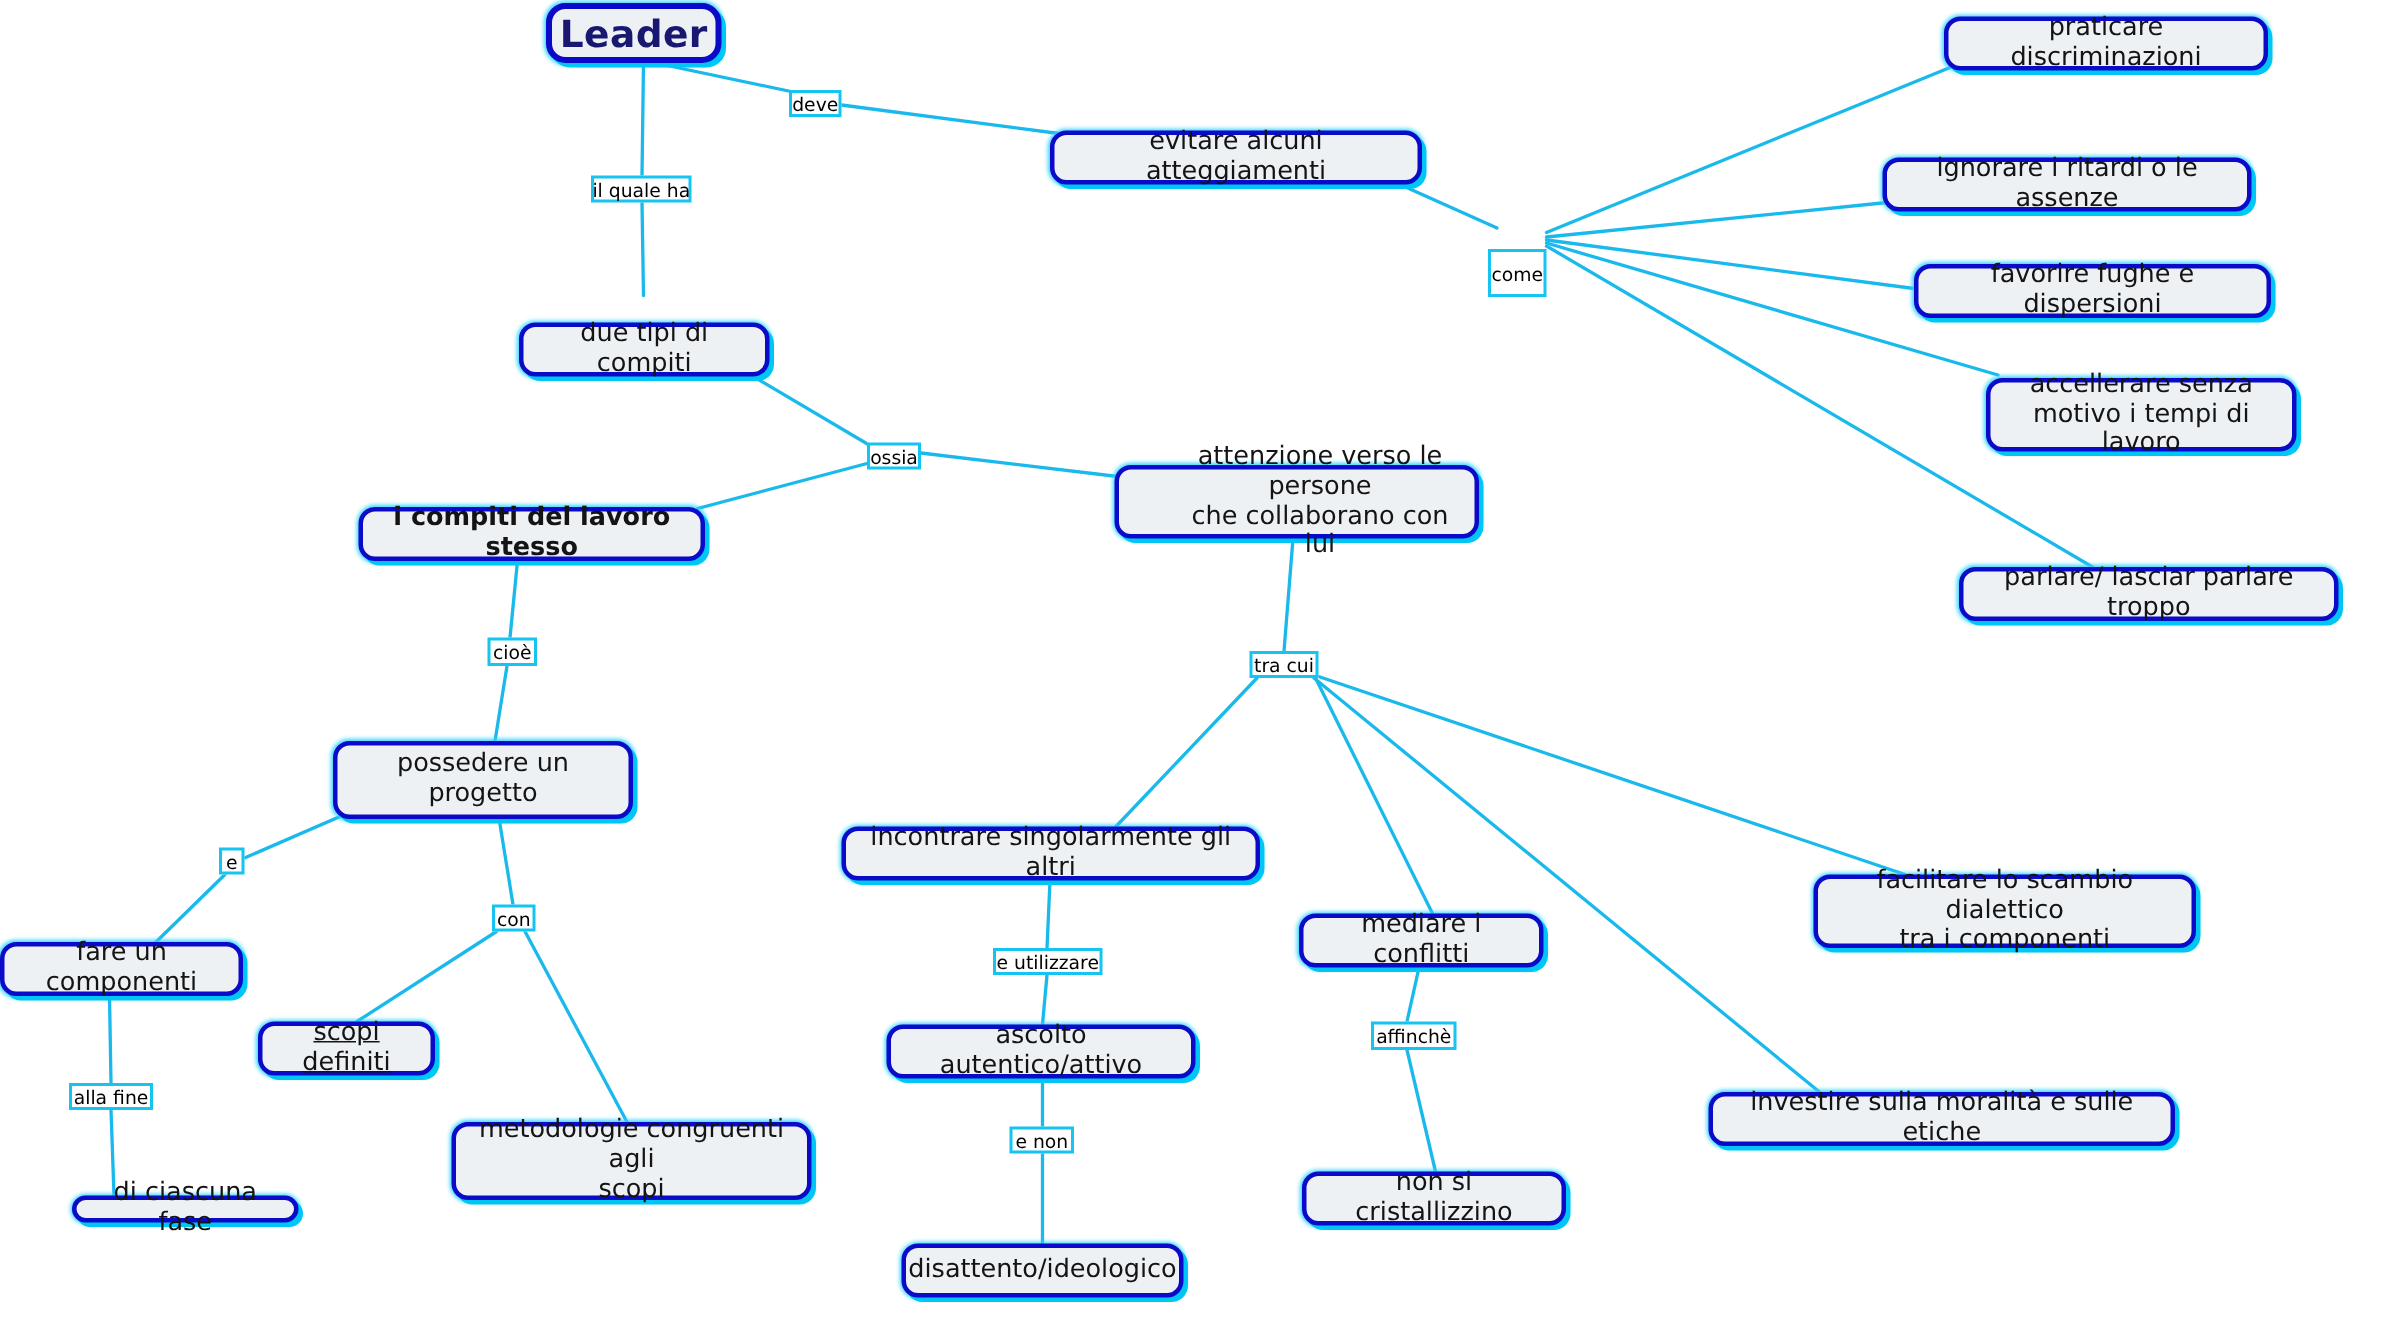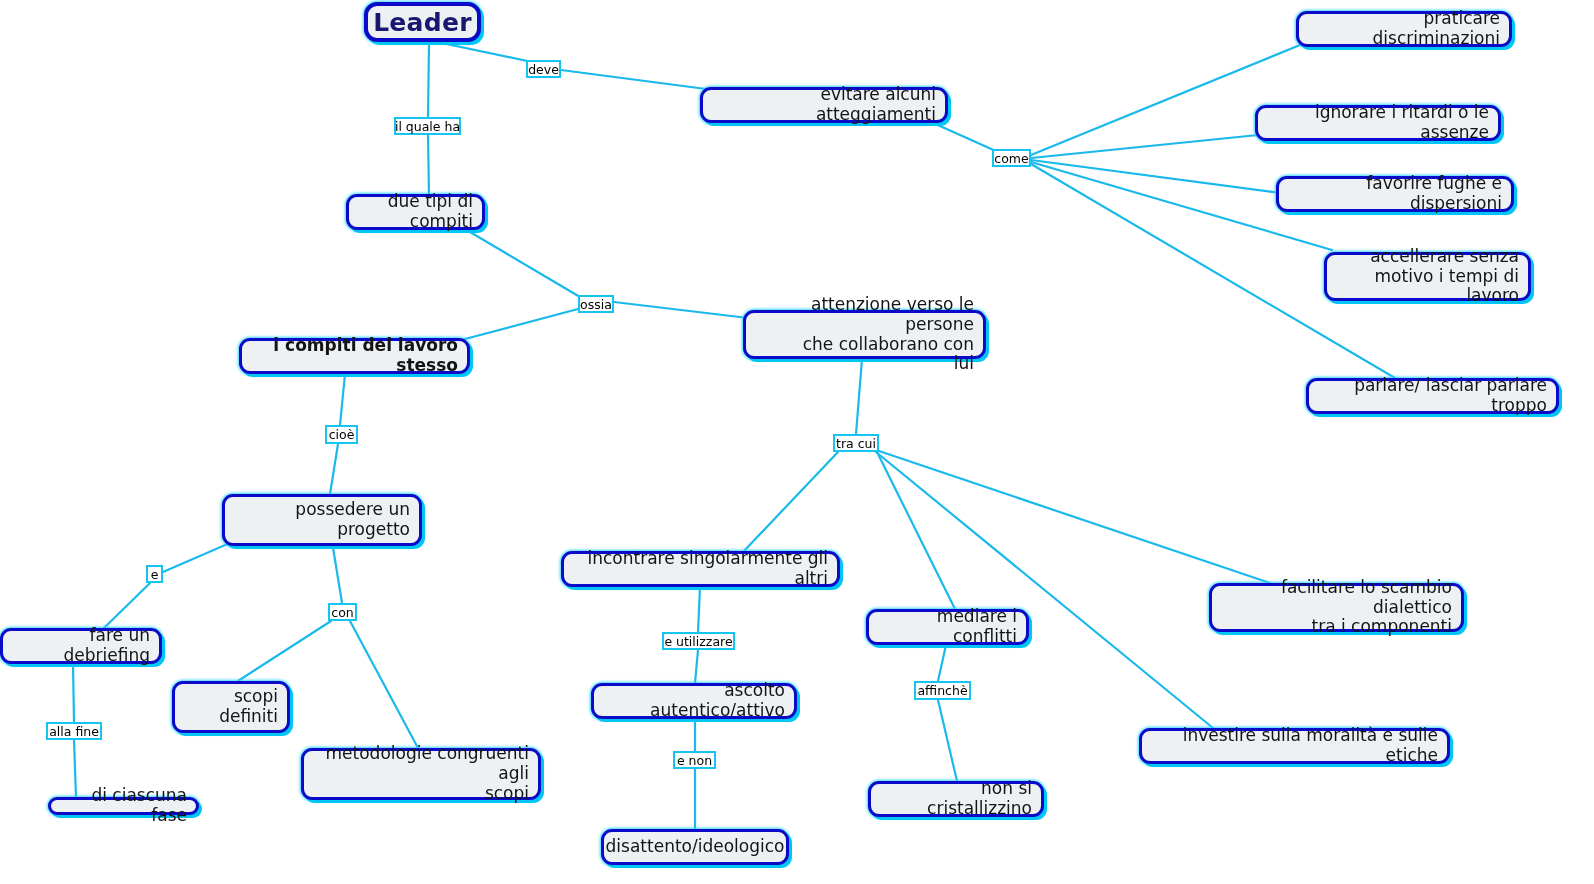--- a/index.html
+++ b/index.html
@@ -28,21 +28,21 @@
   
   .node {
     position: absolute;
     box-sizing: border-box;
     background: #eef1f4;
     border: 3px solid #0a0ac8;
     border-radius: 11px;
     color: #141414;
     font-size: 17px;
     line-height: 1.16;
-    text-align: right;
+    text-align: center;
     display: flex;
     align-items: center;
     justify-content: center;
     padding: 3px 9px;
     box-shadow: 3px 3px 0 0 #00c6f5, 0 0 3px 1px #30d4ff;
     white-space: pre-line;
     z-index: 3;
   }
   .node.root {
     font-size: 25px;
@@ -106,49 +106,49 @@
       <line x1="698" y1="650" x2="695" y2="683" stroke="#19b9ec" stroke-width="2.2" stroke-linecap="round"></line>
       <line x1="695" y1="719" x2="695" y2="751" stroke="#19b9ec" stroke-width="2.2" stroke-linecap="round"></line>
       <line x1="695" y1="769" x2="695" y2="829" stroke="#19b9ec" stroke-width="2.2" stroke-linecap="round"></line>
       <line x1="946" y1="645" x2="938" y2="681" stroke="#19b9ec" stroke-width="2.2" stroke-linecap="round"></line>
       <line x1="938" y1="700" x2="957" y2="781" stroke="#19b9ec" stroke-width="2.2" stroke-linecap="round"></line>
     </svg>
 
   <div id="node-layer">
       <div class="node root" style="left: 364px; top: 2px; width: 117px; height: 40px;">Leader</div>
       <div class="node" style="left: 700px; top: 87px; width: 248px; height: 36px;">evitare alcuni atteggiamenti</div>
-      <div class="node" style="left: 346px; top: 194px; width: 139px; height: 36px;">due tipi di compiti</div>
+      <div class="node" style="left: 346px; top: 215px; width: 167px; height: 36px;">due tipi di compiti</div>
       <div class="node" style="left: 239px; top: 338px; width: 231px; height: 36px; font-weight: bold;">i compiti del lavoro stesso</div>
       <div class="node" style="left: 743px; top: 310px; width: 243px; height: 49px; padding-left: 40px;">attenzione verso le persone
 che collaborano con lui</div>
       <div class="node" style="left: 1296px; top: 11px; width: 216px; height: 36px;">praticare discriminazioni</div>
       <div class="node" style="left: 1255px; top: 105px; width: 246px; height: 36px;">ignorare i ritardi o le assenze</div>
       <div class="node" style="left: 1276px; top: 176px; width: 238px; height: 36px;">favorire fughe e dispersioni</div>
       <div class="node" style="left: 1324px; top: 252px; width: 207px; height: 49px;">accellerare senza
 motivo i tempi di lavoro</div>
       <div class="node" style="left: 1306px; top: 378px; width: 253px; height: 36px;">parlare/ lasciar parlare troppo</div>
       <div class="node" style="left: 222px; top: 494px; width: 200px; height: 52px;">possedere un progetto</div>
-      <div class="node" style="left: 0px; top: 628px; width: 162px; height: 36px;">fare un debriefing</div>
-      <div class="node" style="left: 172px; top: 681px; width: 118px; height: 52px;">scopi definiti</div>
+      <div class="node" style="left: 0px; top: 628px; width: 162px; height: 36px;">fare un componenti</div>
+      <div class="node" style="left: 172px; top: 681px; width: 118px; height: 36px; text-decoration: underline;">scopi definiti</div>
       <div class="node" style="left: 301px; top: 748px; width: 240px; height: 52px;">metodologie congruenti agli
 scopi</div>
       <div class="node" style="left: 0px; top: 797px; width: 151px; height: 18px; margin-left: 48px;">di ciascuna fase</div>
       <div class="node" style="left: 561px; top: 551px; width: 279px; height: 36px;">incontrare singolarmente gli altri</div>
       <div class="node" style="left: 591px; top: 683px; width: 206px; height: 36px;">ascolto autentico/attivo</div>
       <div class="node" style="left: 601px; top: 829px; width: 188px; height: 36px;">disattento/ideologico</div>
       <div class="node" style="left: 866px; top: 609px; width: 163px; height: 36px;">mediare i conflitti</div>
       <div class="node" style="left: 868px; top: 781px; width: 176px; height: 36px;">non si cristallizzino</div>
       <div class="node" style="left: 1209px; top: 583px; width: 255px; height: 49px;">facilitare lo scambio dialettico
 tra i componenti</div>
       <div class="node" style="left: 1139px; top: 728px; width: 311px; height: 36px;">investire sulla moralità e sulle etiche</div>
     </div>
   <div id="label-layer">
       <div class="link-label" style="left: 526px; top: 60px; width: 35px; height: 18px;">deve</div>
       <div class="link-label" style="left: 394px; top: 117px; width: 67px; height: 18px;">il quale ha</div>
-      <div class="link-label" style="left: 992px; top: 149px; width: 39px; height: 18px;">come</div>
+      <div class="link-label" style="left: 992px; top: 166px; width: 39px; height: 32px;">come</div>
       <div class="link-label" style="left: 578px; top: 295px; width: 36px; height: 18px;">ossia</div>
       <div class="link-label" style="left: 833px; top: 434px; width: 46px; height: 18px;">tra cui</div>
       <div class="link-label" style="left: 325px; top: 425px; width: 33px; height: 19px;">cioè</div>
       <div class="link-label" style="left: 146px; top: 565px; width: 17px; height: 18px;">e</div>
       <div class="link-label" style="left: 328px; top: 603px; width: 29px; height: 18px;">con</div>
       <div class="link-label" style="left: 46px; top: 722px; width: 56px; height: 18px;">alla fine</div>
       <div class="link-label" style="left: 662px; top: 632px; width: 73px; height: 18px;">e utilizzare</div>
       <div class="link-label" style="left: 673px; top: 751px; width: 43px; height: 18px;">e non</div>
       <div class="link-label" style="left: 914px; top: 681px; width: 57px; height: 19px;">affinchè</div>
     </div>

